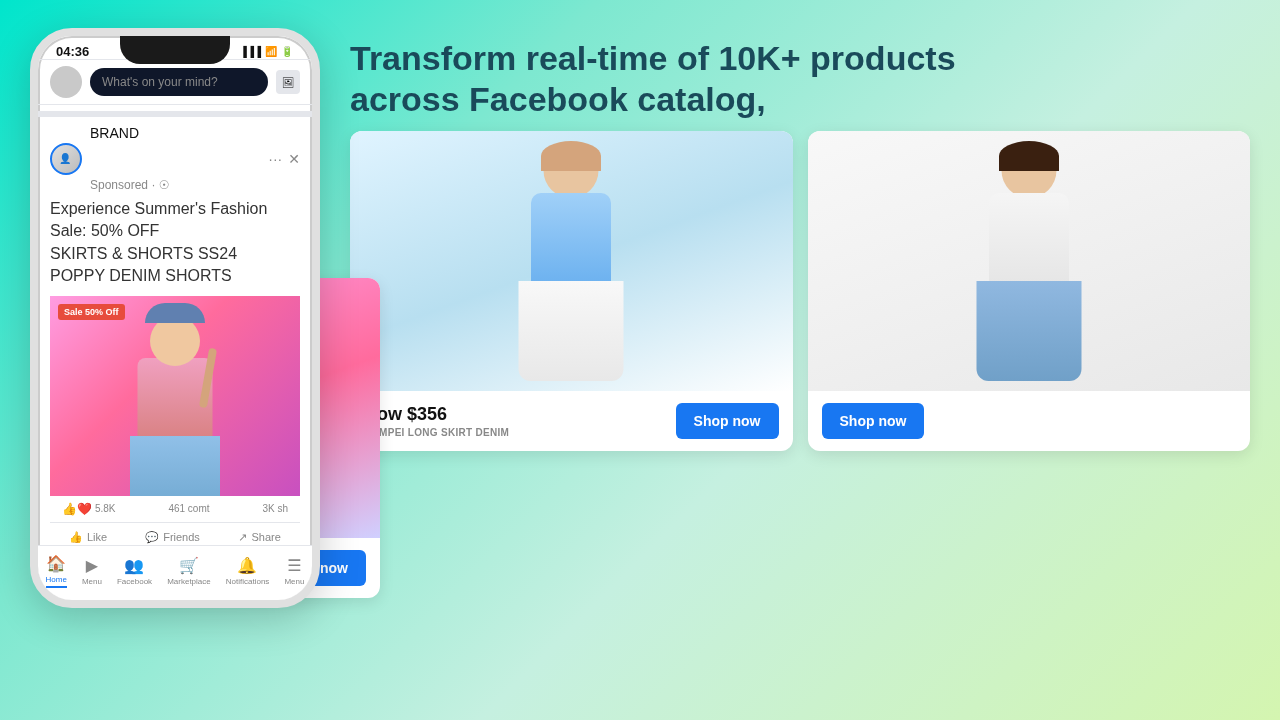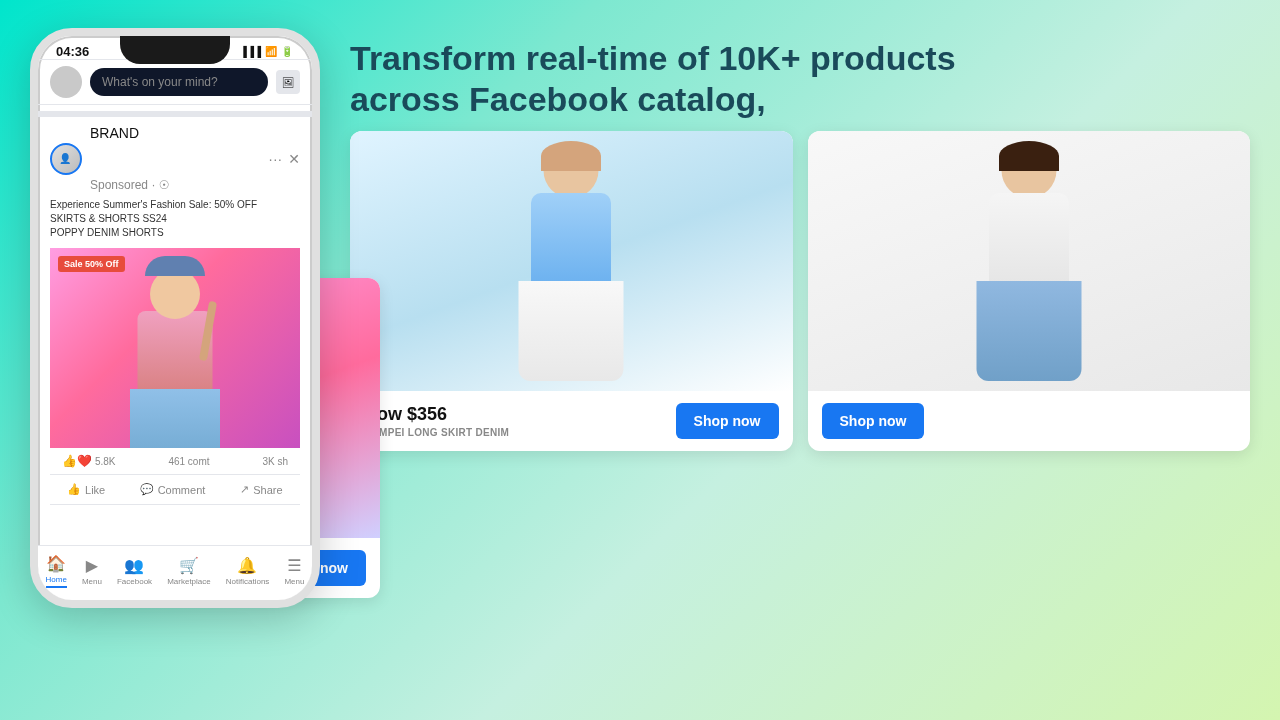--- a/index.html
+++ b/index.html
@@ -180,21 +180,21 @@
     }
 
     .ad-menu-icons {
       display: flex;
       gap: 6px;
       color: #888;
       font-size: 14px;
     }
 
     .ad-text {
-      font-size: 10px;
+      font-size: 16px;
       color: #333;
       line-height: 1.4;
       margin-bottom: 8px;
     }
 
     
     .phone-instagram-img {
       width: 100%;
       height: 200px;
       background: linear-gradient(135deg, #ff9de2 0%, #ff6b9d 40%, #c850c0 100%);
@@ -490,21 +490,21 @@
             <div>3K sh</div>
           </div>
 
           <div class="phone-actions">
             <div class="phone-action-btn">
               <span>👍</span>
               <span>Like</span>
             </div>
             <div class="phone-action-btn">
               <span>💬</span>
-              <span>Comment</span>
+              <span>Friends</span>
             </div>
             <div class="phone-action-btn">
               <span>↗</span>
               <span>Share</span>
             </div>
           </div>
         </div>
 
         <div class="phone-bottom-nav">
           <div class="nav-item active">

